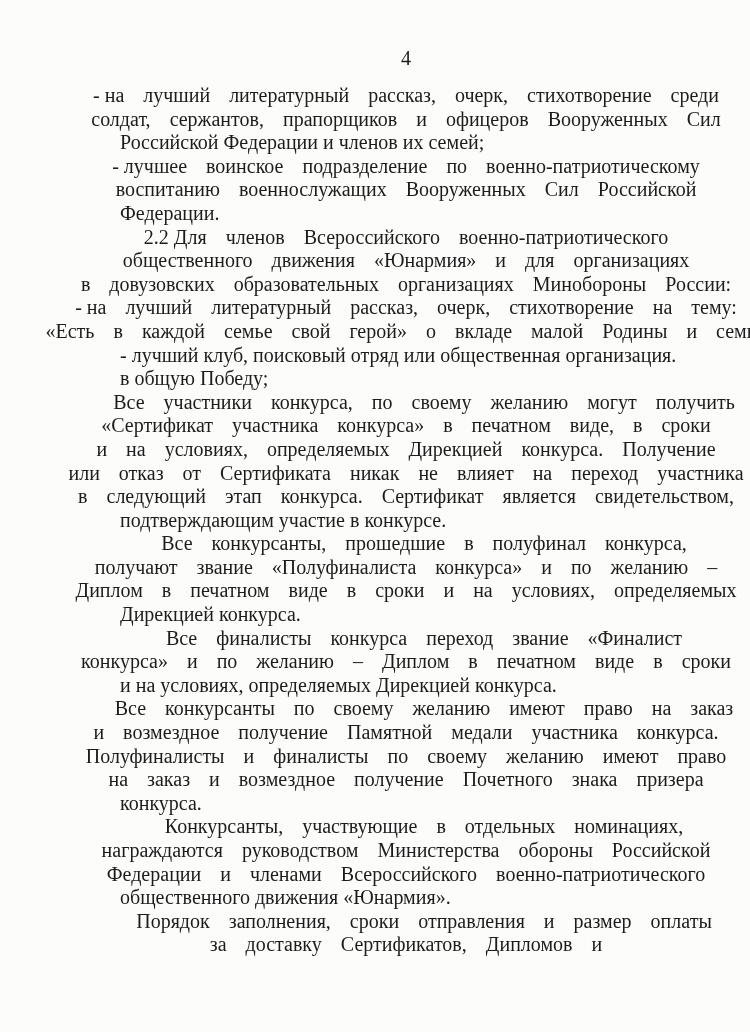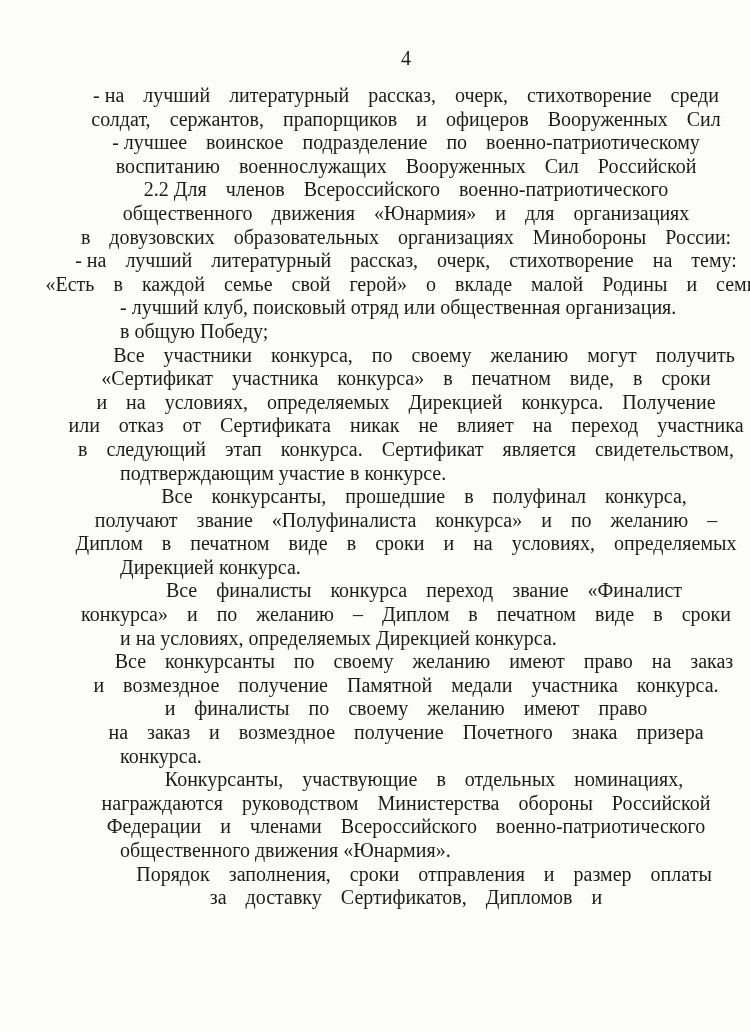--- a/index.html
+++ b/index.html
@@ -62,34 +62,36 @@
       </div>
       <div class="line just">
         <span>солдат,</span>
         <span>сержантов,</span>
         <span>прапорщиков</span>
         <span>и</span>
         <span>офицеров</span>
         <span>Вооруженных</span>
         <span>Сил</span>
       </div>
+      <div class="line">Российской Федерации и членов их семей;</div>
       <div class="line just">
         <span>-&nbsp;лучшее</span>
         <span>воинское</span>
         <span>подразделение</span>
         <span>по</span>
         <span>военно-патриотическому</span>
       </div>
       <div class="line just">
         <span>воспитанию</span>
         <span>военнослужащих</span>
         <span>Вооруженных</span>
         <span>Сил</span>
         <span>Российской</span>
       </div>
+      <div class="line">Федерации.</div>
       <div class="line just">
         <span>2.2&nbsp;Для</span>
         <span>членов</span>
         <span>Всероссийского</span>
         <span>военно-патриотического</span>
       </div>
       <div class="line just">
         <span>общественного</span>
         <span>движения</span>
         <span>«Юнармия»</span>
@@ -249,20 +251,21 @@
       <div class="line just">
         <span>и</span>
         <span>возмездное</span>
         <span>получение</span>
         <span>Памятной</span>
         <span>медали</span>
         <span>участника</span>
         <span>конкурса.</span>
       </div>
       <div class="line just">
+        <span>Полуфиналисты</span>
         <span>и</span>
         <span>финалисты</span>
         <span>по</span>
         <span>своему</span>
         <span>желанию</span>
         <span>имеют</span>
         <span>право</span>
       </div>
       <div class="line just">
         <span>на</span>

